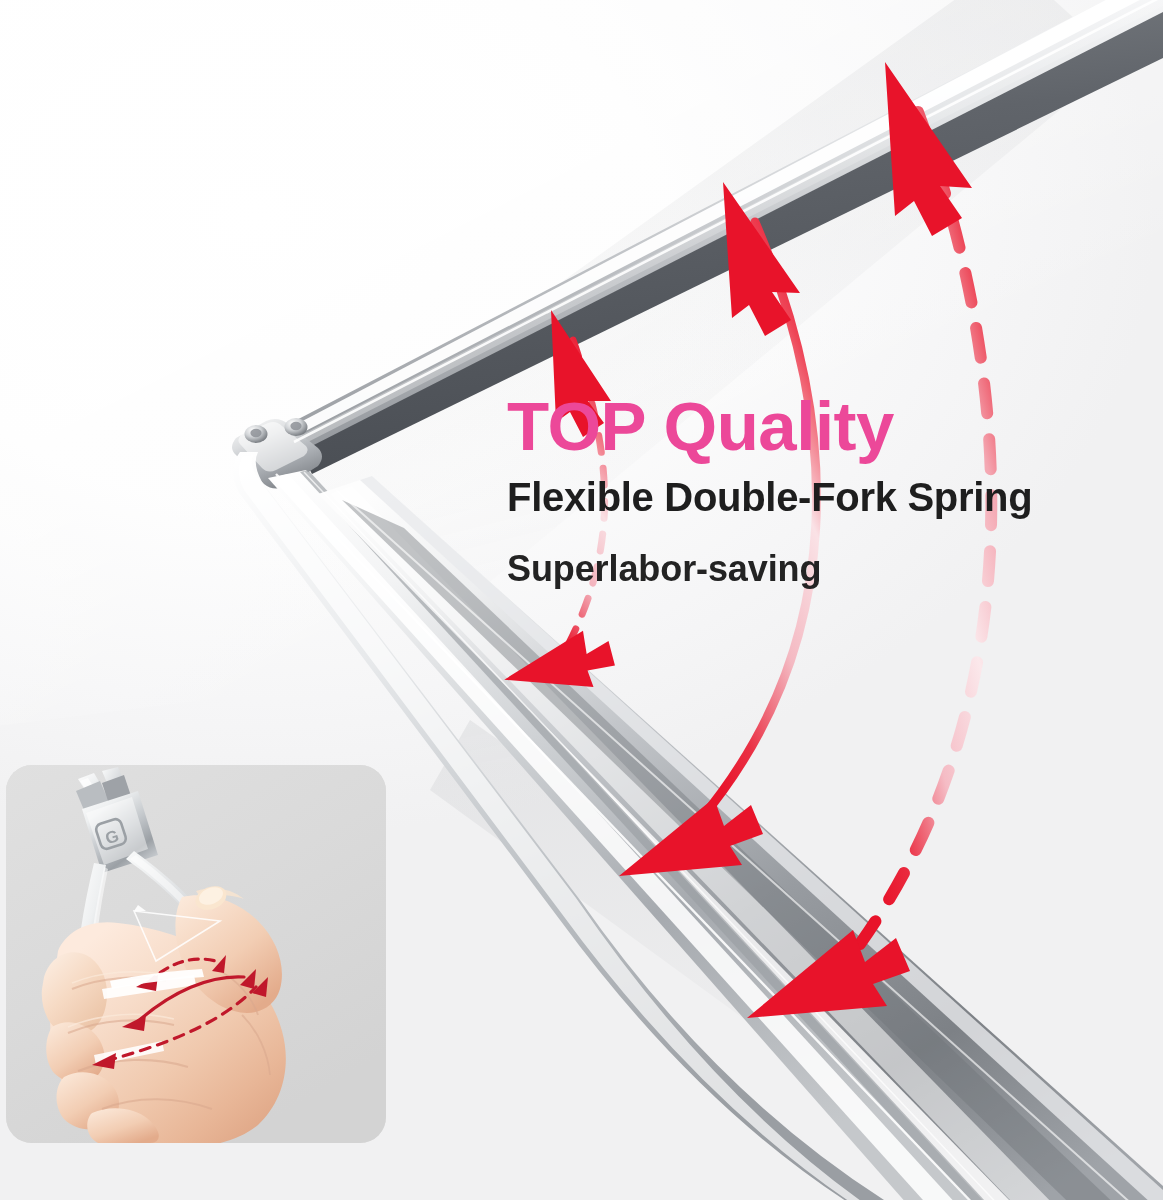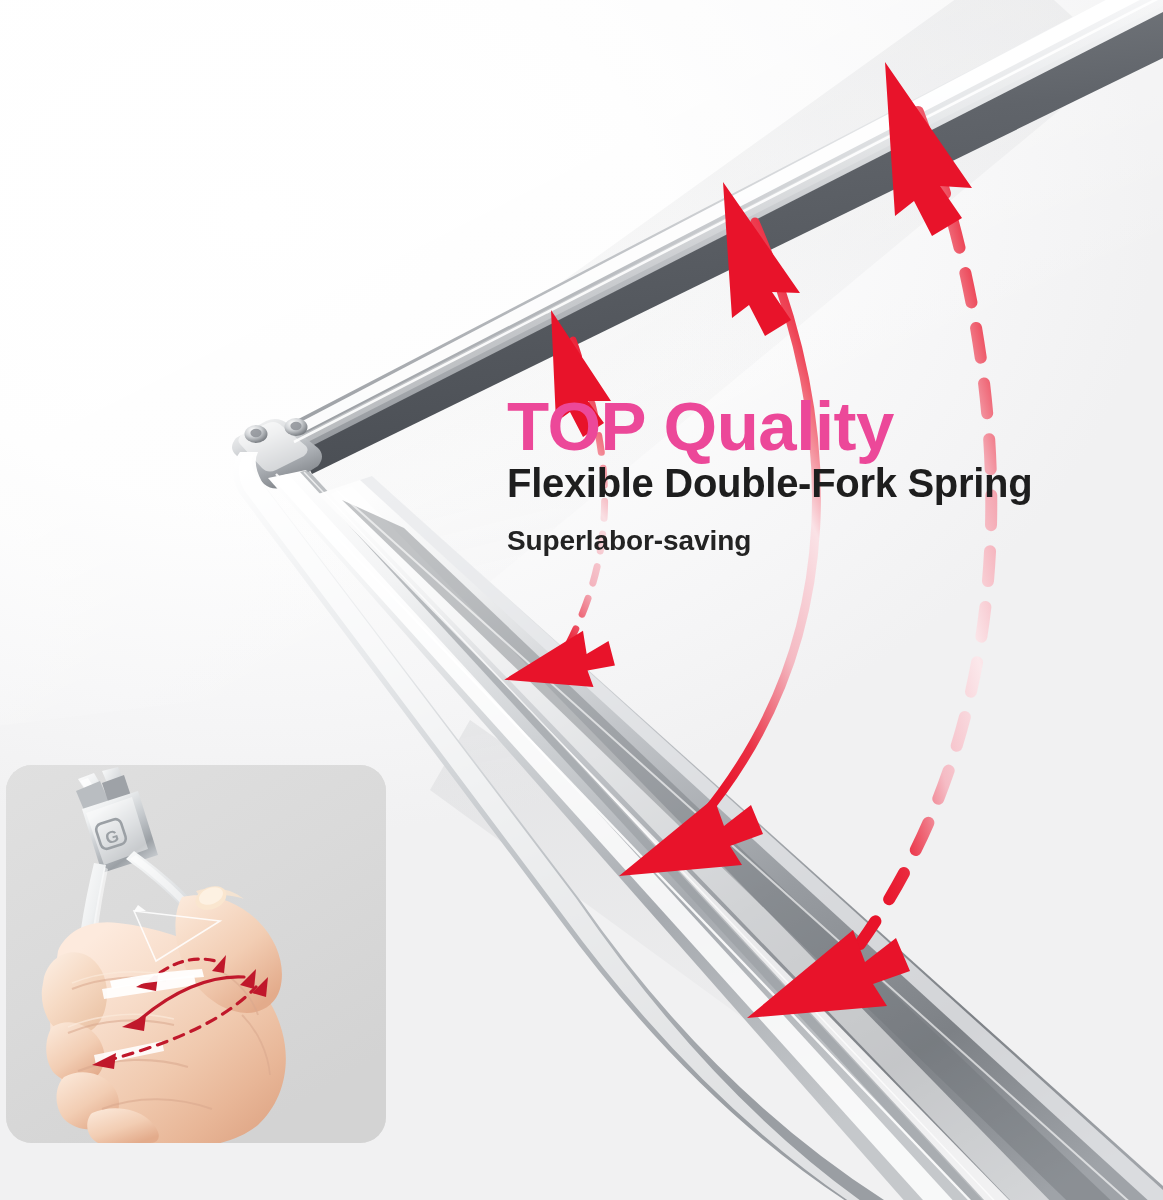--- a/index.html
+++ b/index.html
@@ -49,31 +49,31 @@
   }
   .h1 {
     font-size:69px;
     line-height:0.96;
     font-weight:700;
     letter-spacing:-0.5px;
     color:#ec4899;
     white-space:nowrap;
   }
   .h2 {
-    margin-top:3px;
+    margin-top:17px;
     font-size:40px;
     line-height:1.02;
     font-weight:700;
     letter-spacing:-0.3px;
     color:#1e1e1e;
     white-space:nowrap;
   }
   .sub {
-    margin-top:20px;
-    font-size:28px;
+    margin-top:29px;
+    font-size:36px;
     line-height:1.22;
     font-weight:700;
     letter-spacing:-0.1px;
     color:#232323;
     white-space:nowrap;
   }
 
   
   .inset {
     position:absolute;

